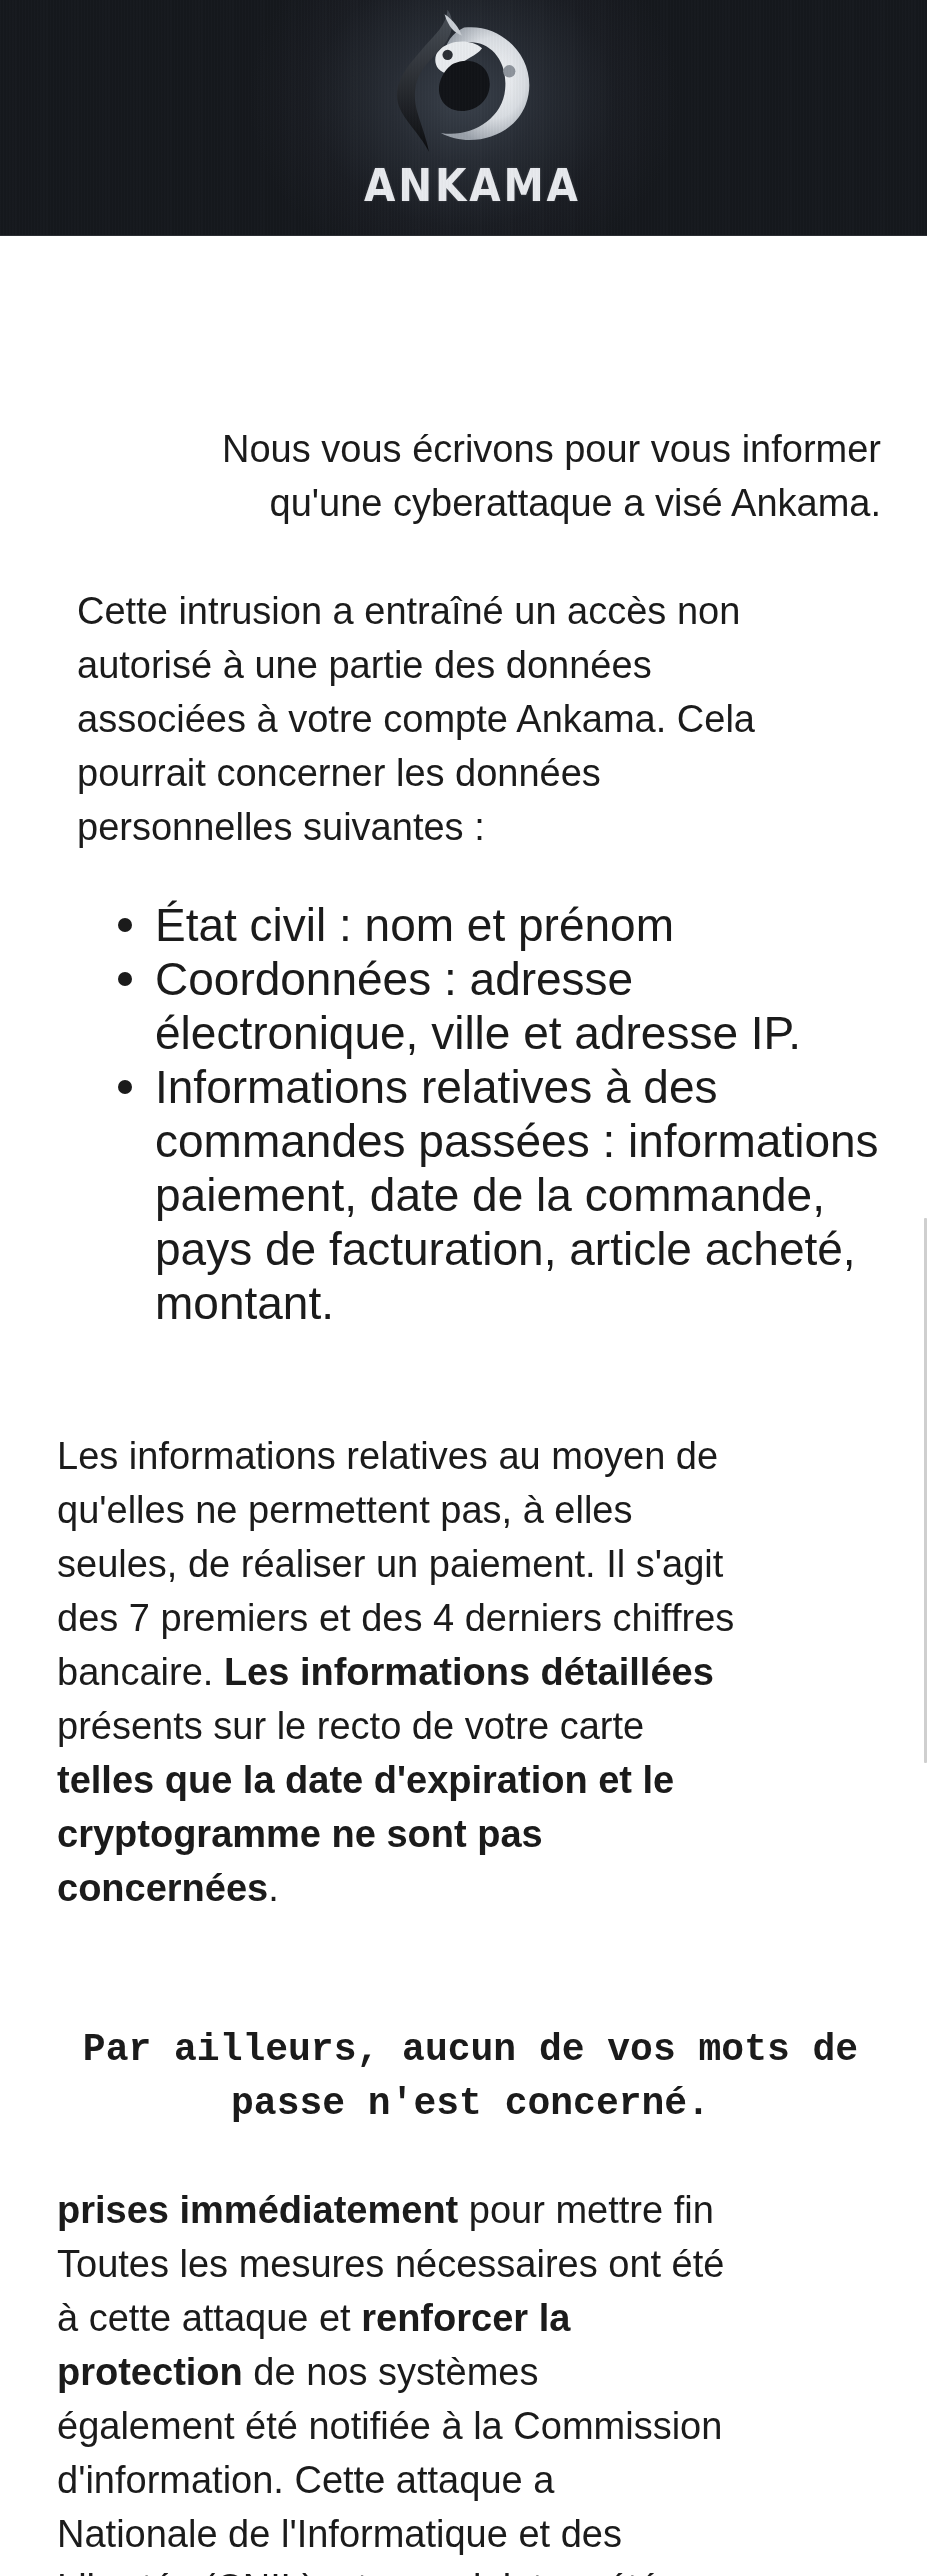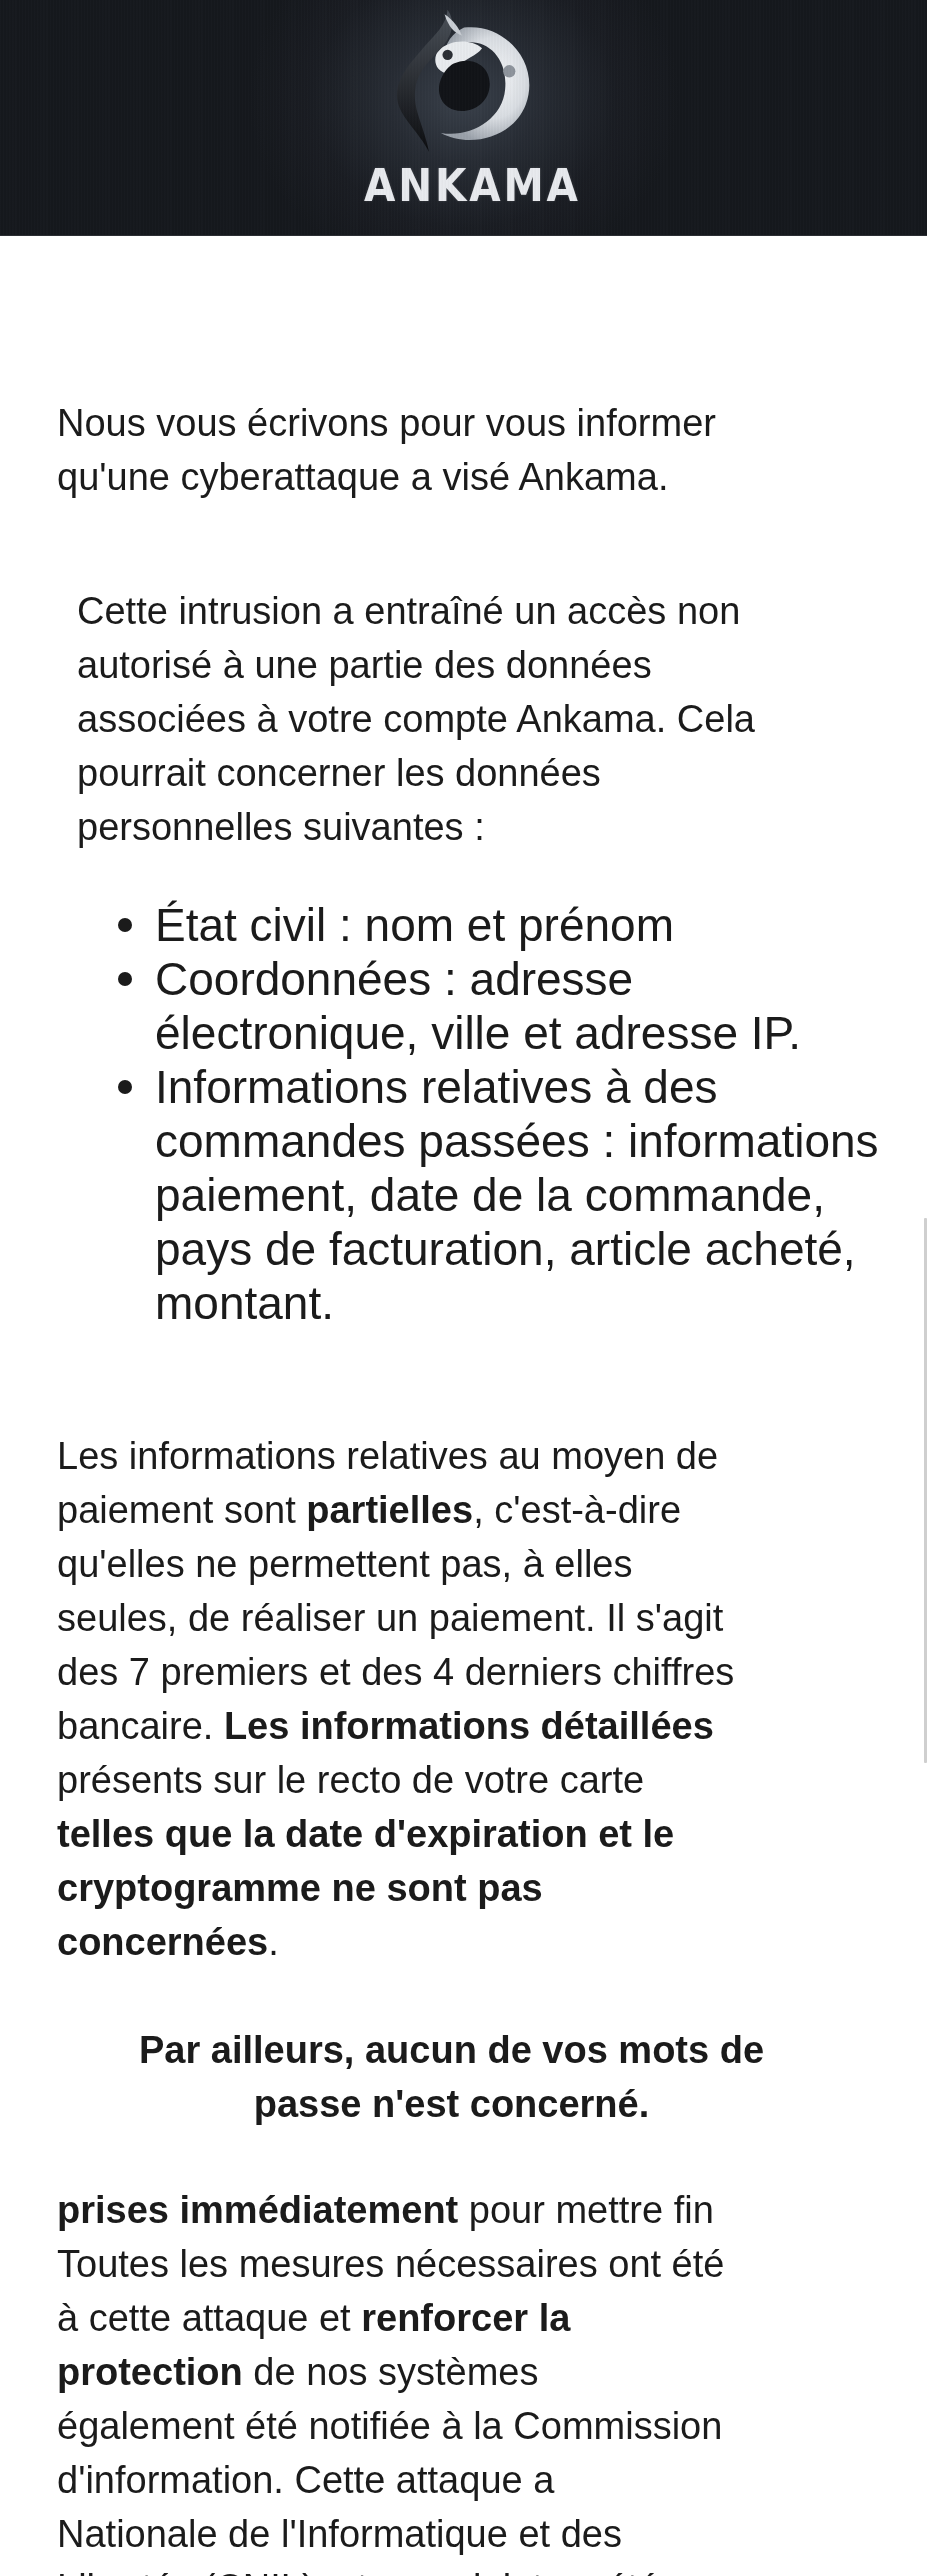--- a/index.html
+++ b/index.html
@@ -84,26 +84,27 @@
     position: absolute;
     left: 61px;
     top: 20px;
     width: 14.4px;
     height: 14.4px;
     border-radius: 50%;
     background: #1b1b1b;
   }
   .centered {
     position: absolute;
-    left: 45px;
+    left: 64px;
     width: 813px;
     text-align: center;
     font-size: 38px;
     line-height: 54px;
     font-weight: bold;
+    font-family: Liberation Mono, monospace;
   }
   .scrollbar-thumb {
     position: absolute;
     left: 924px;
     top: 1218px;
     width: 2.6px;
     height: 545px;
     background: #cfcfcf;
     border-radius: 1px;
   }
@@ -134,21 +135,21 @@
     <path d="M130 110 C 160 95, 200 110, 200 150 C 200 190, 160 210, 130 200 C 105 192, 95 165, 105 140 C 112 125, 120 115, 130 110 Z" fill="#111317"></path>
 
     <circle cx="118" cy="93" r="10" fill="#2a2e34"></circle>
     <circle cx="238" cy="125" r="12" fill="#8d939b"></circle>
 
     <path d="M112 14 C 128 24, 140 40, 146 56 C 132 50, 120 40, 112 14 Z" fill="#c9ced4"></path>
   </svg>
   <div class="wordmark">ANKAMA</div>
 </div>
 
-<div class="block" style="top:396px;">
+<div class="block" style="top:422px;text-align:right;">
   <span class="line">Nous vous écrivons pour vous informer</span>
   <span class="line">qu'une cyberattaque a visé Ankama.</span>
 </div>
 
 <div class="block" style="top:584px;margin-left:20px;">
   <span class="line">Cette intrusion a entraîné un accès non</span>
   <span class="line">autorisé à une partie des données</span>
   <span class="line">associées à votre compte Ankama. Cela</span>
   <span class="line">pourrait concerner les données</span>
   <span class="line">personnelles suivantes :</span>
@@ -169,21 +170,20 @@
     <span class="line">Informations relatives à des</span>
     <span class="line">commandes passées : informations</span>
     <span class="line">paiement, date de la commande,</span>
     <span class="line">pays de facturation, article acheté,</span>
     <span class="line">montant.</span>
   </div>
 </div>
 
 <div class="block" style="top:1429px;">
   <span class="line">Les informations relatives au moyen de</span>
-  <span class="line"><span>paiement sont </span><span class="b">partielles</span><span>, c'est-à-dire</span></span>
   <span class="line">qu'elles ne permettent pas, à elles</span>
   <span class="line">seules, de réaliser un paiement. Il s'agit</span>
   <span class="line">des 7 premiers et des 4 derniers chiffres</span>
   <span class="line"><span>bancaire. </span><span class="b">Les informations détaillées</span></span>
   <span class="line">présents sur le recto de votre carte</span>
   <span class="line b">telles que la date d'expiration et le</span>
   <span class="line b">cryptogramme ne sont pas</span>
   <span class="line"><span class="b">concernées</span><span>.</span></span>
 </div>
 

